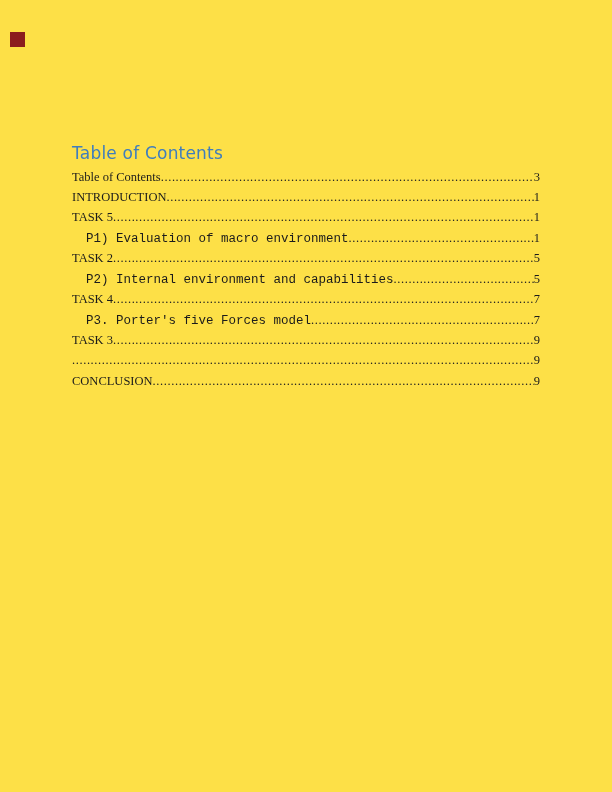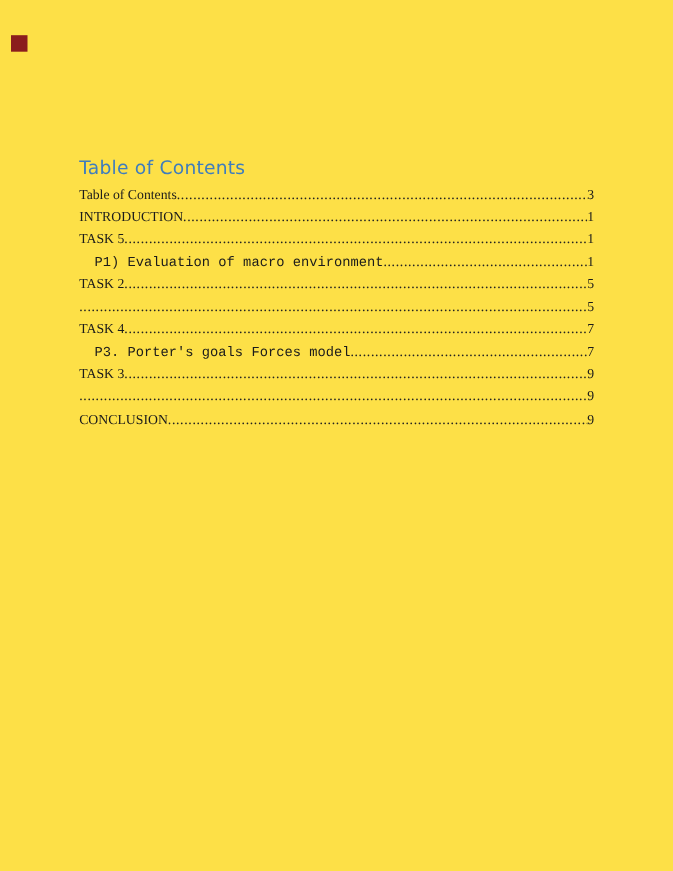--- a/index.html
+++ b/index.html
@@ -106,32 +106,33 @@
       <span class="toc-page">1</span>
     </div>
 
     <div class="toc-row">
       <span class="toc-label">TASK 2</span>
       <span class="toc-leader">................................................................................................................................................................................................................................................</span>
       <span class="toc-page">5</span>
     </div>
 
     <div class="toc-row indent">
+      <span class="toc-label">P2) Internal environment and capabilities</span>
       <span class="toc-leader">................................................................................................................................................................................................................................................</span>
       <span class="toc-page">5</span>
     </div>
 
     <div class="toc-row">
       <span class="toc-label">TASK 4</span>
       <span class="toc-leader">................................................................................................................................................................................................................................................</span>
       <span class="toc-page">7</span>
     </div>
 
     <div class="toc-row indent">
-      <span class="toc-label">P3. Porter's goals Forces model</span>
+      <span class="toc-label">P3. Porter's five Forces model</span>
       <span class="toc-leader">................................................................................................................................................................................................................................................</span>
       <span class="toc-page">7</span>
     </div>
 
     <div class="toc-row">
       <span class="toc-label">TASK 3</span>
       <span class="toc-leader">................................................................................................................................................................................................................................................</span>
       <span class="toc-page">9</span>
     </div>
 

